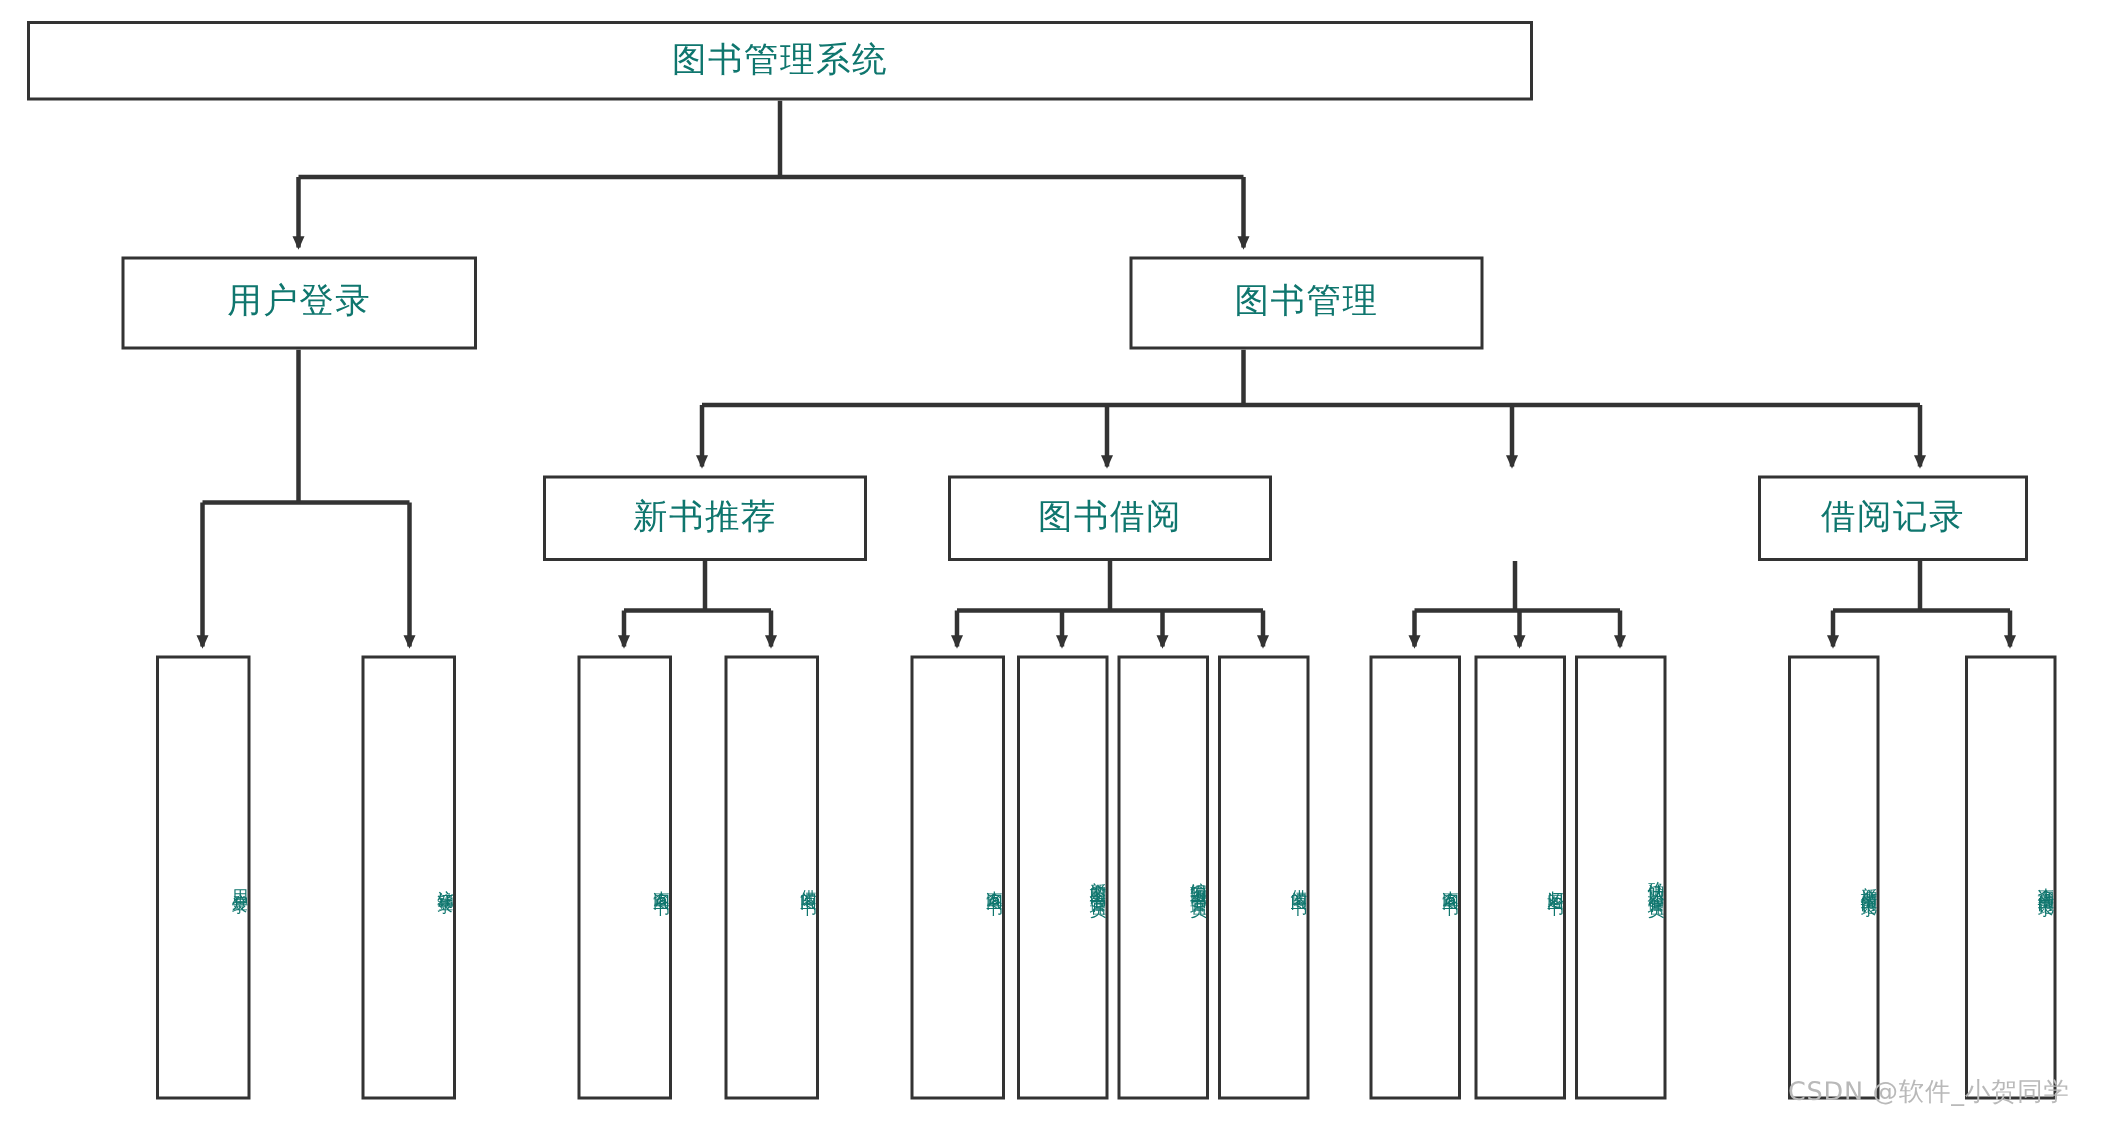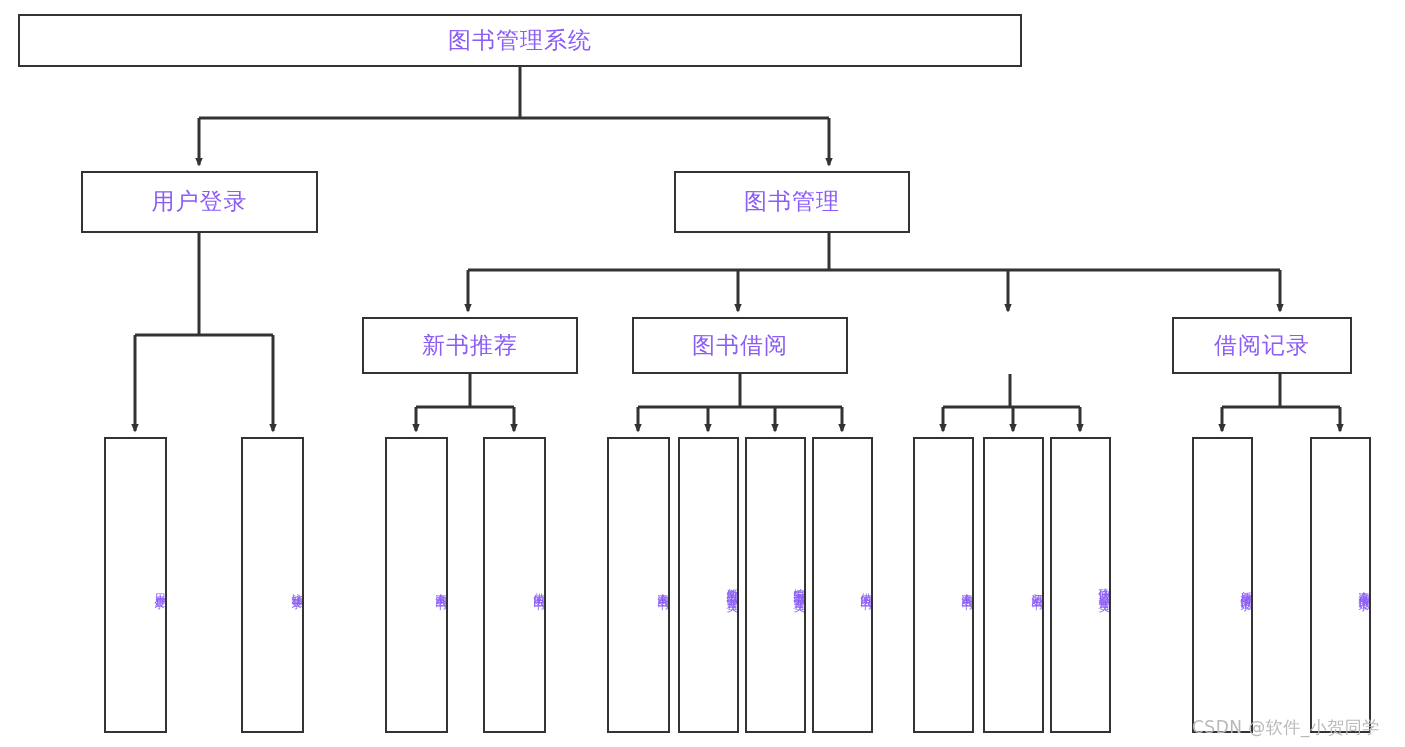--- a/index.html
+++ b/index.html
@@ -27,21 +27,21 @@
     pointer-events: none;
   }
   .node {
     position: absolute;
     box-sizing: border-box;
     border: 2px solid #333333;
     background: #ffffff;
     display: flex;
     align-items: center;
     justify-content: center;
-    color: #8b5cf6;
+    color: #0f766e;
     line-height: 1.18;
     text-align: center;
   }
   .node.horiz {
     font-size: 23px;
     letter-spacing: 1px;
   }
   .node.vert {
     writing-mode: vertical-rl;
     text-orientation: upright;
@@ -118,21 +118,21 @@
       <path d="M1280,374 L1280,407"></path>
       <path d="M1222,407 L1340,407"></path>
       <path d="M1222,407 L1222,431" marker-end="url(#arrowhead)"></path>
       <path d="M1340,407 L1340,431" marker-end="url(#arrowhead)"></path>
     </g>
   </svg>
 
   <div class="node horiz" style="left: 18px; top: 14px; width: 1004px; height: 53px;">图书管理系统</div>
 
   <div class="node horiz" style="left: 81px; top: 171px; width: 237px; height: 62px;">用户登录</div>
-  <div class="node horiz" style="left: 674px; top: 171px; width: 236px; height: 62px;">图书管理</div>
+  <div class="node horiz" style="left: 753px; top: 171px; width: 236px; height: 62px;">图书管理</div>
 
   <div class="node horiz" style="left: 632px; top: 317px; width: 216px; height: 57px;">图书借阅</div>
   <div class="node horiz" style="left: 362px; top: 317px; width: 216px; height: 57px;">新书推荐</div>
   <div class="node horiz" style="left: 1172px; top: 317px; width: 180px; height: 57px;">借阅记录</div>
 
   <div class="node vert" style="left: 104px; top: 437px; width: 63px; height: 296px; font-size: 11px;">用户登录</div>
   <div class="node vert" style="left: 241px; top: 437px; width: 63px; height: 296px; font-size: 11px;">注销登录</div>
   <div class="node vert" style="left: 385px; top: 437px; width: 63px; height: 296px; font-size: 11px;">查询图书</div>
   <div class="node vert" style="left: 483px; top: 437px; width: 63px; height: 296px; font-size: 11px;">借阅图书</div>
   <div class="node vert" style="left: 607px; top: 437px; width: 63px; height: 296px; font-size: 11px;">查询图书</div>

